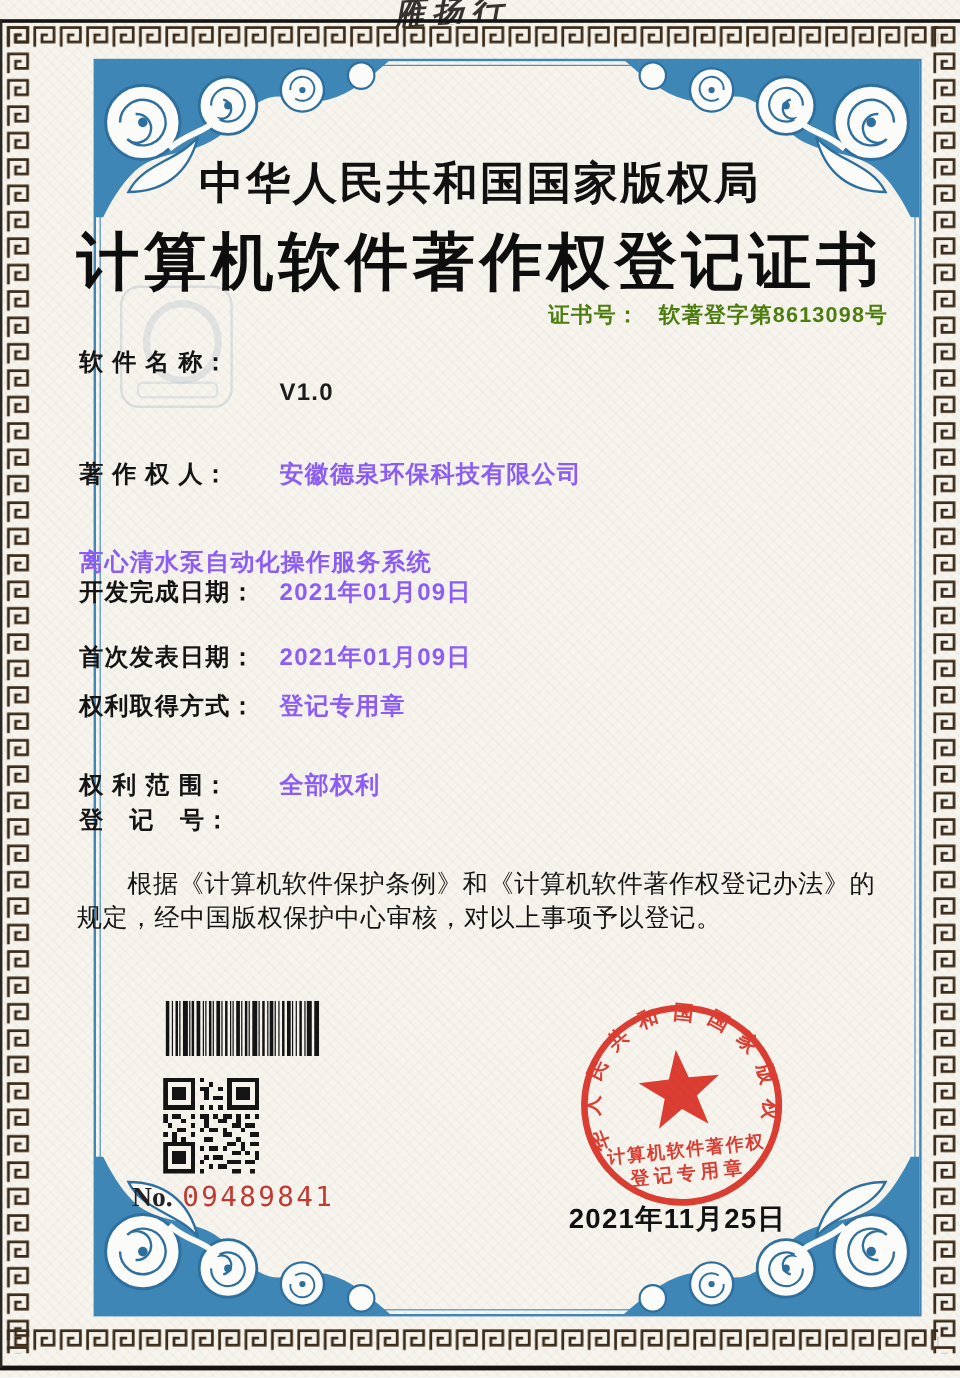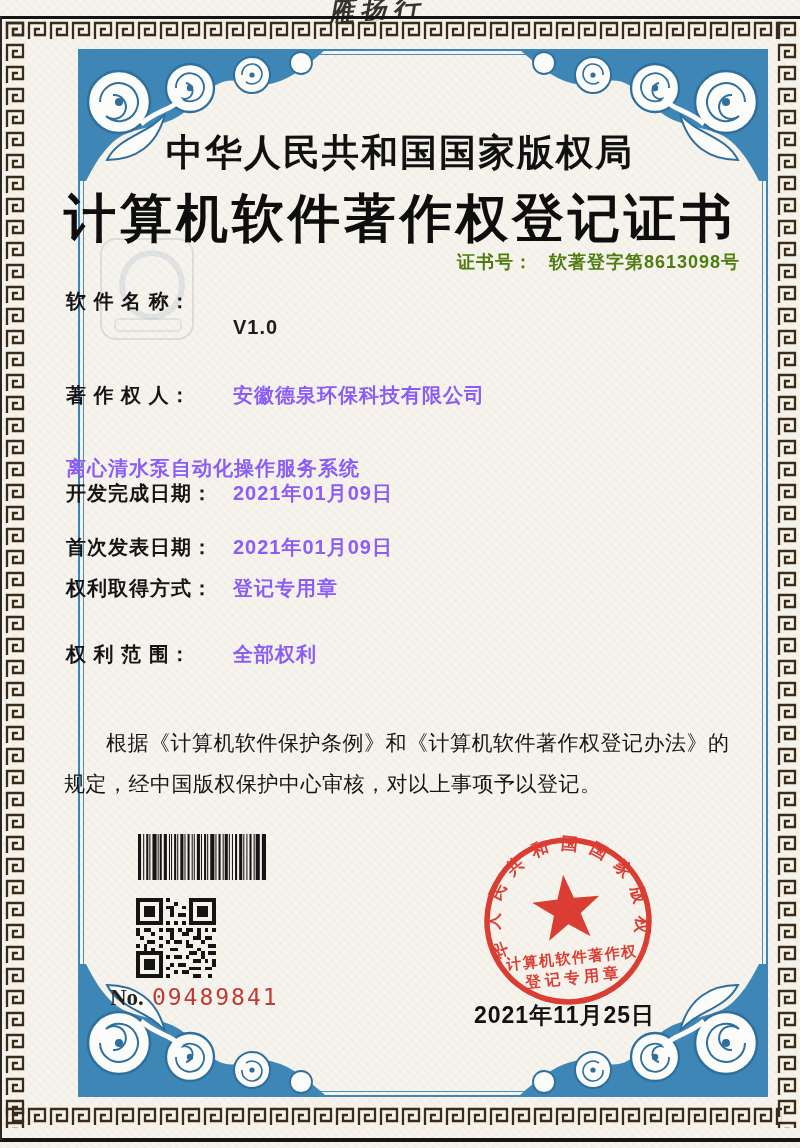--- a/index.html
+++ b/index.html
@@ -72,21 +72,21 @@
   .field-label{
     display:inline-block;width:167px;font-size:20px;font-weight:800;
     letter-spacing:1px;color:#141414;flex:0 0 167px;
   }
   .field-value{font-size:20px;font-weight:700;color:#8b5cf6;letter-spacing:1px;}
   .value-line2{position:absolute;left:233px;top:316px;font-size:20px;font-weight:600;letter-spacing:1px;}
   .r0{top:288px;flex-direction:column;} .r1{top:382px;} .r2{top:480px;} .r3{top:534px;}
   .r4{top:575px;} .r5{top:641px;} .r6{top:670px;}
   .statement{
     position:absolute;left:64px;top:722px;width:684px;
-    font-size:21px;font-weight:500;line-height:41px;letter-spacing:.5px;
+    font-size:21px;font-weight:500;line-height:29px;letter-spacing:.5px;
     text-indent:2em;color:#151515;margin:0;
   }
   .barcode{position:absolute;left:138px;top:834px;width:128px;height:46px;}
   .qrcode{position:absolute;left:136px;top:898px;width:80px;height:80px;}
   .serial{position:absolute;left:110px;top:984px;font-size:23px;}
   .serial .prefix{font-family:Liberation Serif, serif;color:#222;font-weight:600;}
   .serial .num{font-family:"DejaVu Sans Mono","Liberation Mono",monospace;color:#c03a33;letter-spacing:2px;margin-left:8px;}
   .issue-date{
     position:absolute;left:474px;top:1000px;font-size:23px;font-weight:800;
     letter-spacing:1px;color:#121212;z-index:3;
@@ -191,20 +191,21 @@
 </div>
 <div class="field-row r4">
   <span class="field-label">权利取得方式：</span>
   <span class="field-value">登记专用章</span>
 </div>
 <div class="field-row r5">
   <span class="field-label">权 利 范 围：</span>
   <span class="field-value">全部权利</span>
 </div>
 <div class="field-row r6">
+  <span class="field-label">登　记　号：</span>
 </div>
 
 <p class="statement">根据《计算机软件保护条例》和《计算机软件著作权登记办法》的规定，经中国版权保护中心审核，对以上事项予以登记。</p>
 
 <svg class="barcode" viewBox="0 0 124 44" preserveAspectRatio="none">
   <g fill="#141414">
     <rect x="0" y="0" width="3" height="44"></rect>
       <rect x="5" y="0" width="1" height="44"></rect>
     <rect x="8" y="0" width="2" height="44"></rect>
       <rect x="11" y="0" width="1" height="44"></rect>

